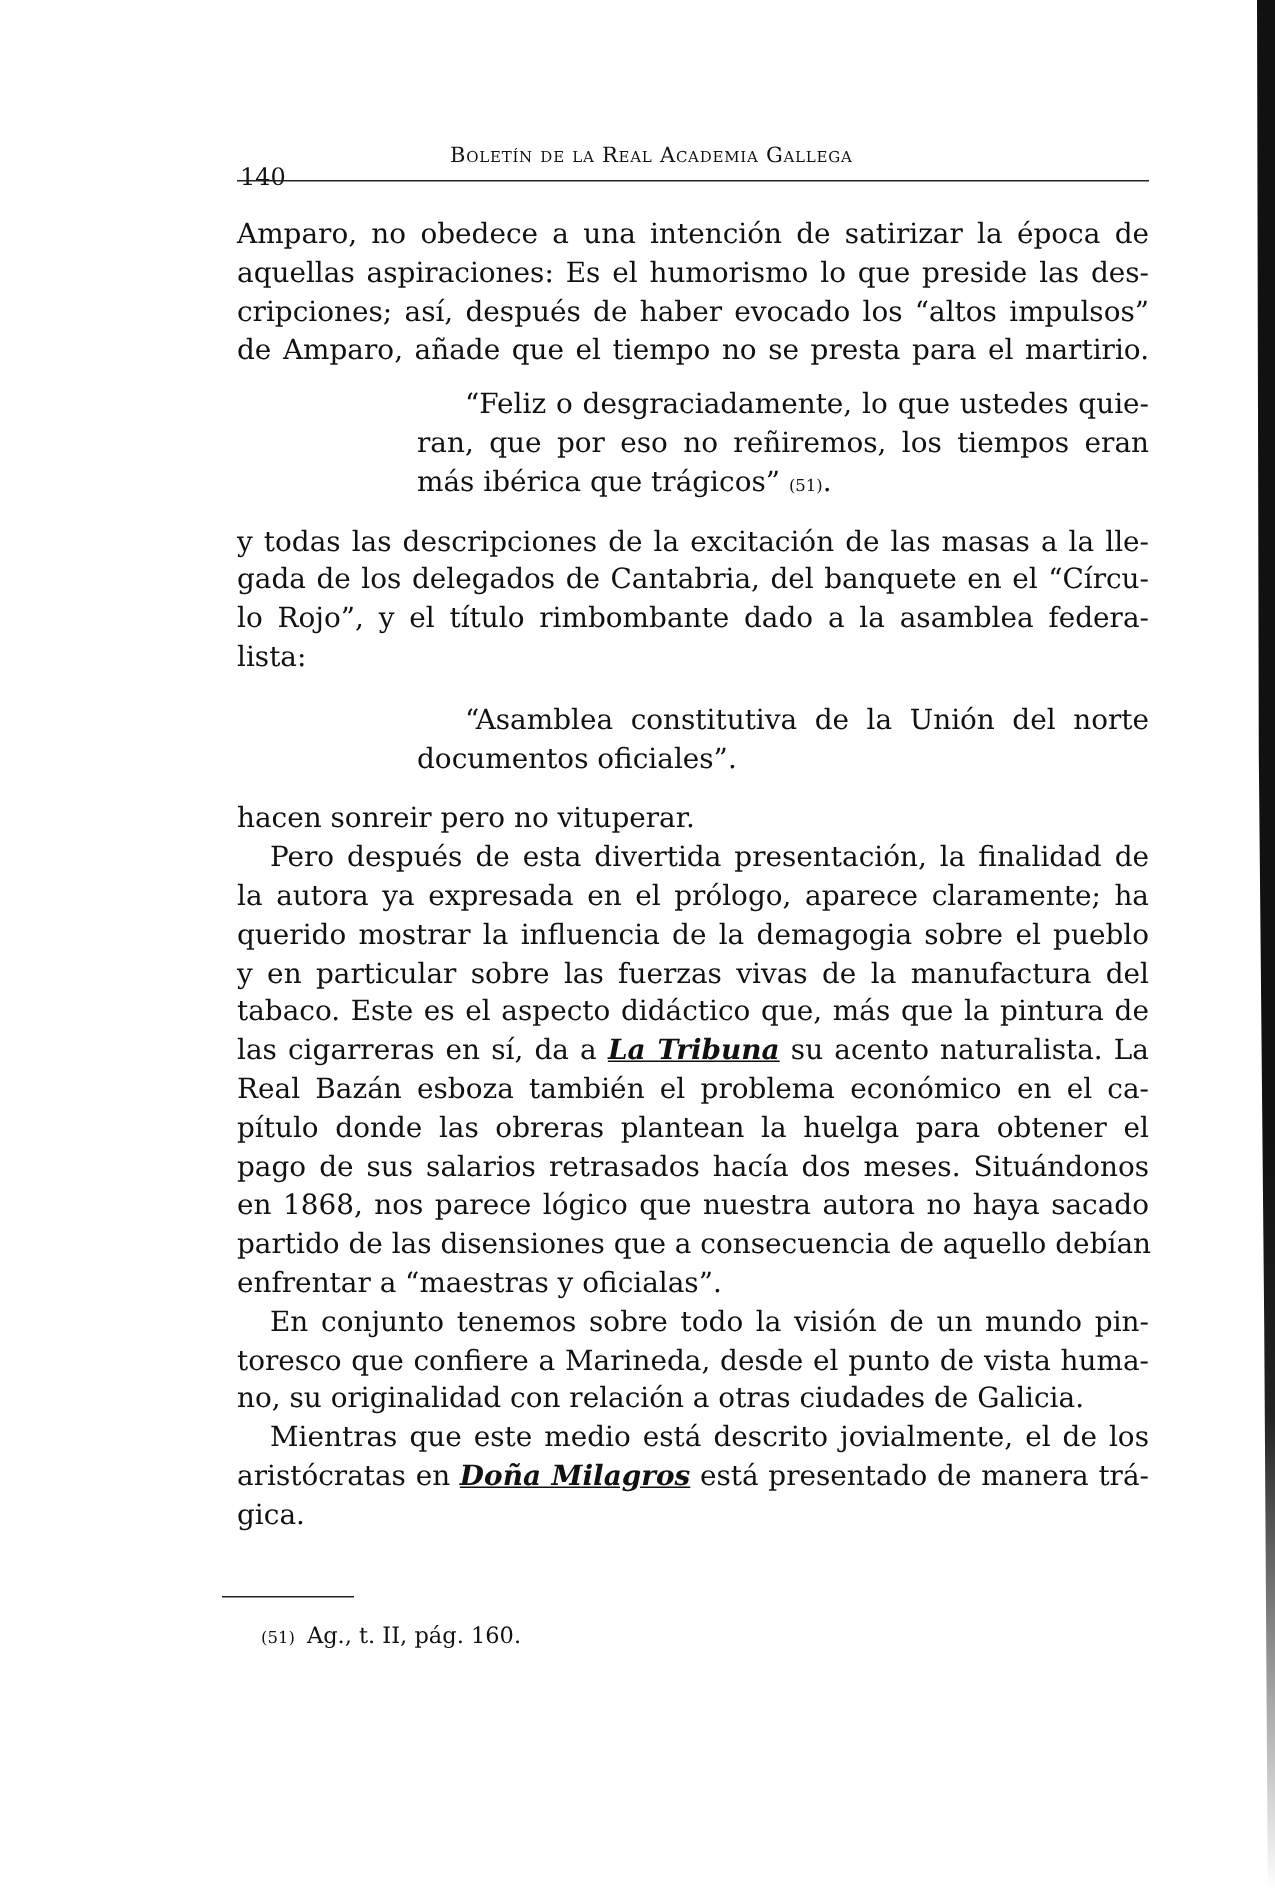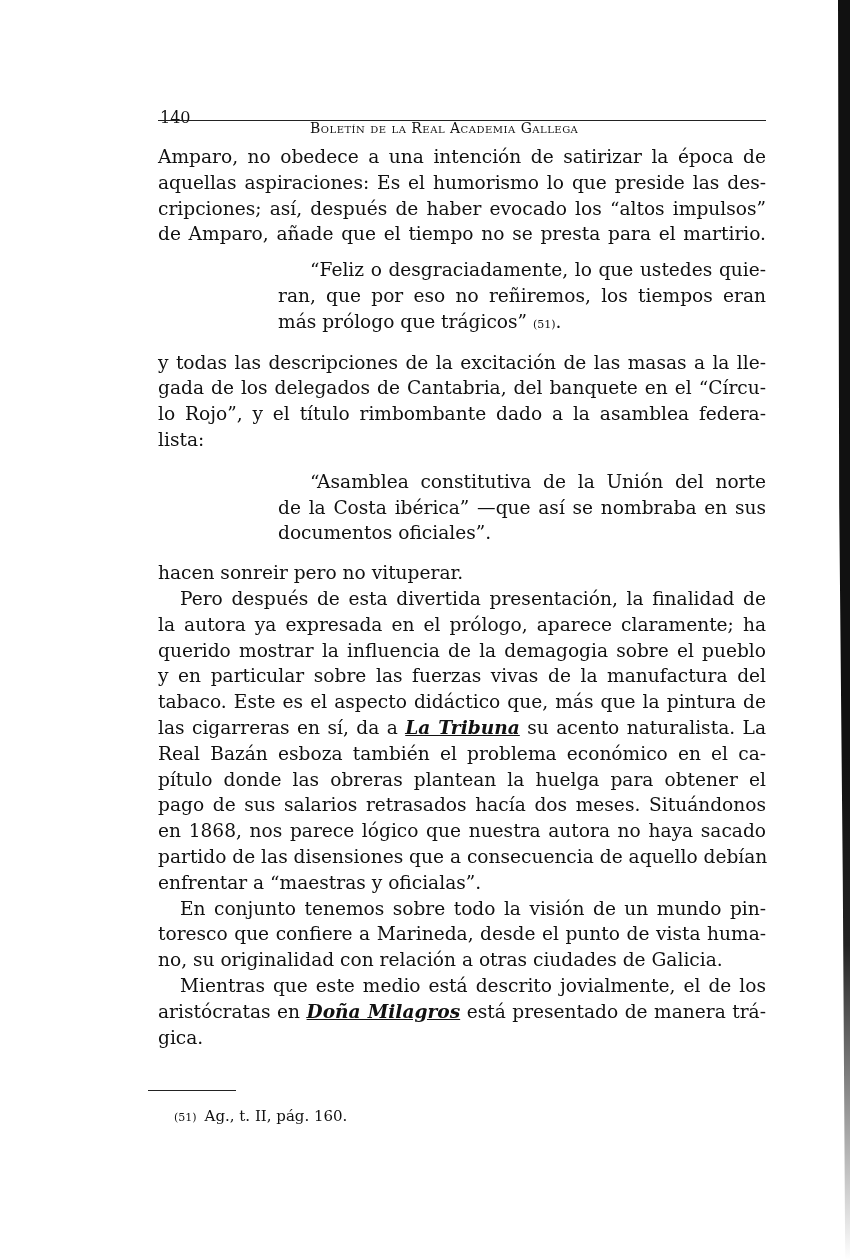--- a/index.html
+++ b/index.html
@@ -9,22 +9,22 @@
     }
     .scan-edge {
       position: absolute; top: 0; right: 0; width: 12px; height: 1260px;
       background: linear-gradient(to bottom, #111 0%, #111 60%, #222 75%, #fff 100%);
       clip-path: polygon(0 0, 100% 0, 100% 100%, 60% 100%, 40% 70%, 10% 40%);
     }
     .page { position: absolute; left: 158px; top: 92px; width: 608px; }
     .running-head { position: relative; height: 28px; font-size: 16px; }
     .page-number { position: absolute; left: 2px; top: 16px; font-size: 16px; }
     .journal-title {
-      position: absolute; left: 152px; top: 4px; font-size: 13.5px; letter-spacing: 0.5px;
-      font-variant: small-caps; font-size: 14px; margin-top: 24px;
+      position: absolute; left: 142px; top: 4px; font-size: 13.5px; letter-spacing: 0.5px;
+      font-variant: small-caps; font-size: 14px;
     }
     .rule { position: absolute; left: 0; top: 28px; width: 608px; height: 1px; background: #222; }
     .text { font-size: 18.6px; line-height: 25.8px; text-align: justify; }
     .body-block { margin-top: 24px; }
     .line { display: block; white-space: nowrap; text-align-last: justify; text-align: justify; }
     .line.last { text-align-last: left; }
     .indent { padding-left: 22px; }
     .quote { margin-left: 120px; margin-top: 10px; margin-bottom: 12px; }
     .quote .line:first-child { padding-left: 32px; }
     .note-sup { font-size: 11px; }
@@ -48,33 +48,32 @@
   <div class="text body-block">
     <span class="line">Amparo, no obedece a una intención de satirizar la época de</span>
     <span class="line">aquellas aspiraciones: Es el humorismo lo que preside las des-</span>
     <span class="line">cripciones; así, después de haber evocado los “altos impulsos”</span>
     <span class="line">de Amparo, añade que el tiempo no se presta para el martirio.</span>
   </div>
 
   <div class="text quote">
     <span class="line">“Feliz o desgraciadamente, lo que ustedes quie-</span>
     <span class="line">ran, que por eso no reñiremos, los tiempos eran</span>
-    <span class="line last"><span>más prólogo que trágicos”</span> <span class="note-sup">(51)</span><span>.</span></span>
+    <span class="line last"><span>más ibérica que trágicos”</span> <span class="note-sup">(51)</span><span>.</span></span>
   </div>
 
   <div class="text">
     <span class="line">y todas las descripciones de la excitación de las masas a la lle-</span>
     <span class="line">gada de los delegados de Cantabria, del banquete en el “Círcu-</span>
     <span class="line">lo Rojo”, y el título rimbombante dado a la asamblea federa-</span>
     <span class="line last">lista:</span>
   </div>
 
   <div class="text quote" style="margin-top:16px;margin-bottom:14px;">
     <span class="line">“Asamblea constitutiva de la Unión del norte</span>
-    <span class="line">de la Costa ibérica” —que así se nombraba en sus</span>
     <span class="line last">documentos oficiales”.</span>
   </div>
 
   <div class="text">
     <span class="line last">hacen sonreir pero no vituperar.</span>
   </div>
 
   <div class="text">
     <span class="line indent">Pero después de esta divertida presentación, la finalidad de</span>
     <span class="line">la autora ya expresada en el prólogo, aparece claramente; ha</span>

